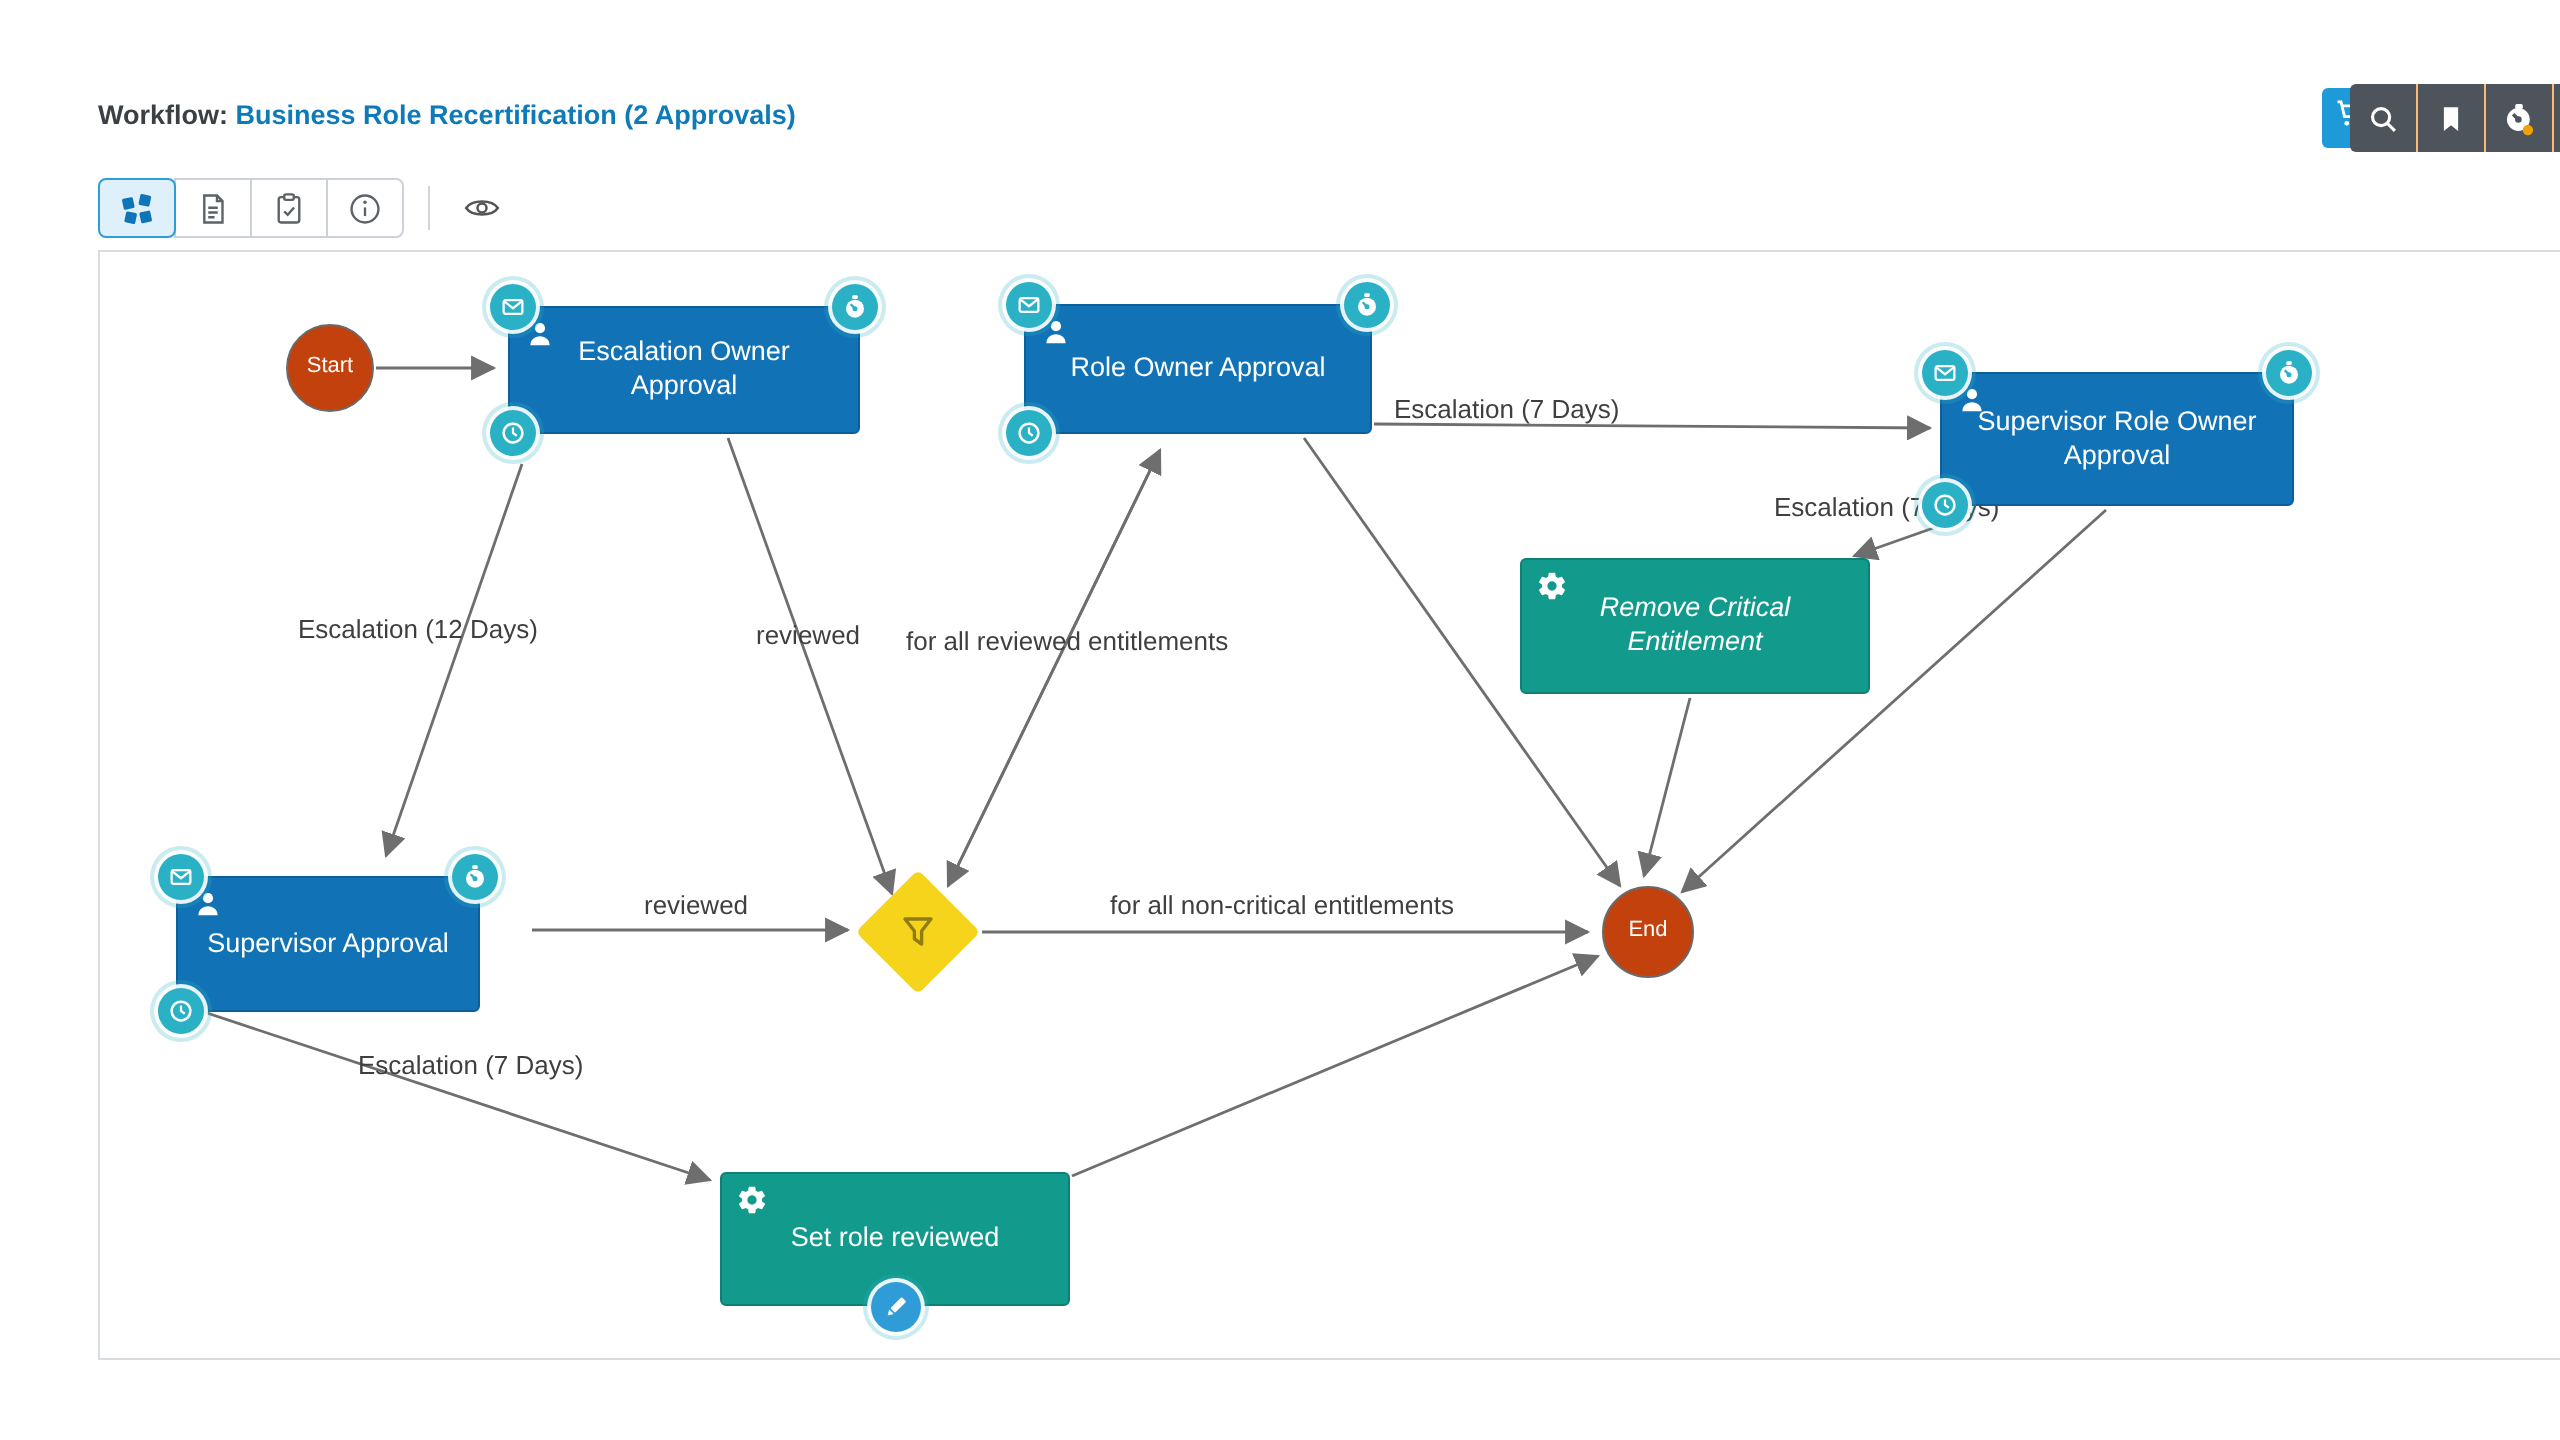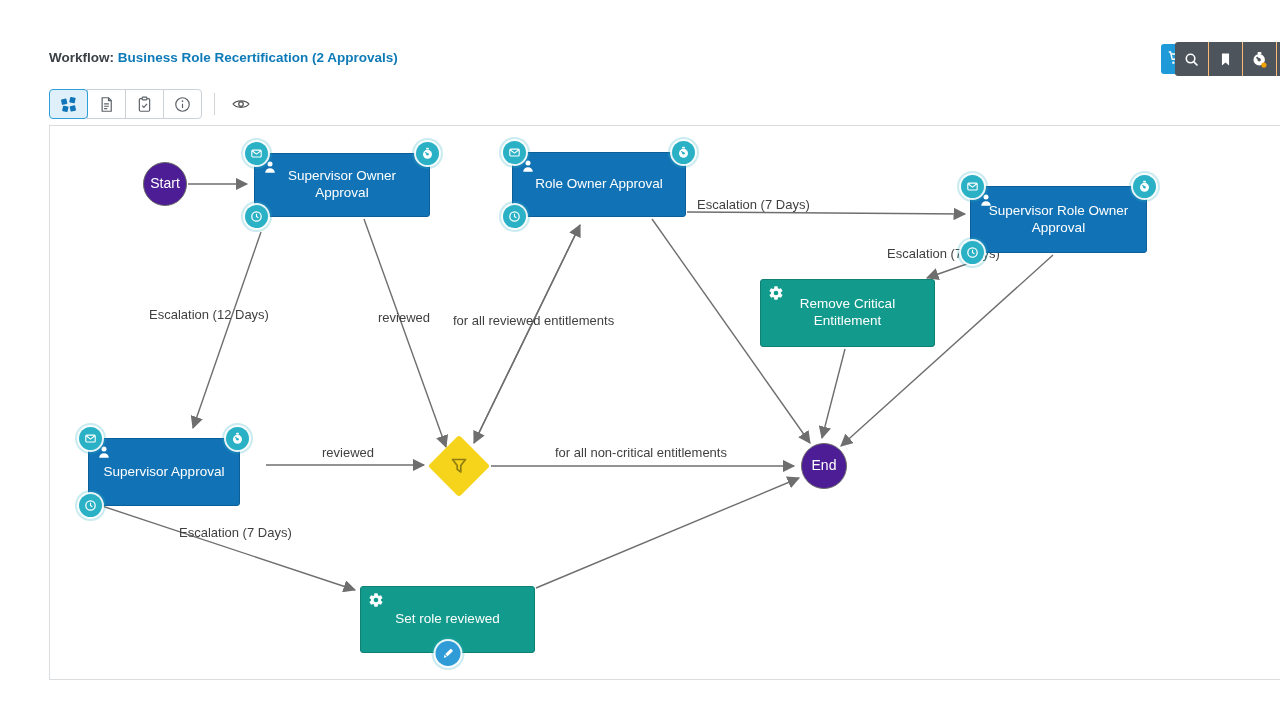--- a/index.html
+++ b/index.html
@@ -34,21 +34,21 @@
   
   .canvas{position:absolute;left:8px;top:125px;width:1262px;height:553px;border:1px solid #dadddf;
     background:#fff;overflow:hidden;}
   .edges{position:absolute;left:0;top:0;z-index:1;}
   .edge-label{position:absolute;z-index:2;font-size:13px;color:#3f3f3f;white-space:nowrap;}
   .node{position:absolute;z-index:3;box-sizing:border-box;display:flex;align-items:center;
     justify-content:center;text-align:center;color:#fff;font-size:13.5px;line-height:1.25;
     cursor:pointer;}
   .node.approval{background:#1173b5;border:1px solid #0d5f99;border-radius:3px;padding:4px 10px;}
   .node.action{background:#129a8c;border:1px solid #0e8174;border-radius:3px;padding:4px 10px;}
-  .node.terminal{background:#4c1d95;border:1px solid #6a6a6a;border-radius:50%;font-size:14px;}
+  .node.terminal{background:#c2410c;border:1px solid #6a6a6a;border-radius:50%;font-size:11px;}
   .node .inbox-icon{position:absolute;left:7px;top:5px;width:16px;height:16px;}
   .node .inbox-icon svg{width:16px;height:16px;display:block;}
   .badge{position:absolute;width:23px;height:23px;border-radius:50%;background:#2ab1c5;
     box-shadow:0 0 0 2px rgba(255,255,255,.9),0 0 0 4px rgba(42,177,197,.25);
     display:flex;align-items:center;justify-content:center;z-index:4;}
   .badge svg{width:15px;height:15px;display:block;}
   .badge.blue{background:#2f9cd8;width:25px;height:25px;}
   .badge.blue svg{width:17px;height:17px;}
   .diamond{position:absolute;z-index:3;cursor:pointer;}
   .diamond .shape{position:absolute;left:8px;top:8px;width:44px;height:44px;background:#f7d41c;
@@ -184,21 +184,21 @@
       <div class="edge-label" style="left: 403px; top: 187px;">for all reviewed entitlements</div>
       <div class="edge-label" style="left: 647px; top: 71px;">Escalation (7 Days)</div>
       <div class="edge-label" style="left: 837px; top: 120px;">Escalation (7 Days)</div>
       <div class="edge-label" style="left: 272px; top: 319px;">reviewed</div>
       <div class="edge-label" style="left: 129px; top: 399px;">Escalation (7 Days)</div>
       <div class="edge-label" style="left: 505px; top: 319px;">for all non-critical entitlements</div>
       <div class="node terminal" style="left: 93px; top: 36px; width: 44px; height: 44px;">
         <span>Start</span>
       </div>
       <div class="node approval" style="left: 204px; top: 27px; width: 176px; height: 64px;">
-        <span>Supervisor Owner Approval</span>
+        <span>Escalation Owner Approval</span>
         <span class="inbox-icon" style="display: flex;">
           <svg viewBox="0 0 24 24">
             <circle cx="12" cy="7.6" r="3.8" fill="#fff"></circle>
             <path d="M4.8 20.5c0-4.2 3.2-6.8 7.2-6.8s7.2 2.6 7.2 6.8z" fill="#fff"></path>
           </svg>
         </span>
         <div class="badge" style="left: -10px; top: -12px;">
           <span style="display: flex;">
             <svg viewBox="0 0 24 24">
               <rect x="4.5" y="6.5" width="15" height="11" rx="1.5" fill="none" stroke="#fff" stroke-width="1.8"></rect>
@@ -288,21 +288,21 @@
         </div>
         <div class="badge" style="left: -10px; bottom: -12px;">
           <span style="display: flex;">
             <svg viewBox="0 0 24 24">
               <circle cx="12" cy="12" r="7.5" fill="none" stroke="#fff" stroke-width="2"></circle>
               <path d="M12 7.5V12l3 2.2" fill="none" stroke="#fff" stroke-width="1.8"></path>
             </svg>
           </span>
         </div>
       </div>
-      <div class="node action" style="left: 710px; top: 153px; width: 175px; height: 68px;">
+      <div class="node action" style="left: 710px; top: 153px; width: 175px; height: 68px; font-style: italic;">
         <span>Remove Critical Entitlement</span>
         <span class="inbox-icon" style="display: flex;">
           <svg viewBox="0 0 24 24" fill="#fff">
             <path d="M19.4 13c.05-.33.07-.66.07-1s-.02-.67-.07-1l2.1-1.65a.5.5 0 0 0 .12-.64l-2-3.46a.5.5 0 0 0-.61-.22l-2.49 1a7.3 7.3 0 0 0-1.69-.98l-.38-2.65A.5.5 0 0 0 14 2h-4a.5.5 0 0 0-.49.42l-.38 2.65c-.61.25-1.17.59-1.69.98l-2.49-1a.5.5 0 0 0-.61.22l-2 3.46a.5.5 0 0 0 .12.64L4.56 11c-.05.33-.07.66-.07 1s.02.67.07 1l-2.1 1.65a.5.5 0 0 0-.12.64l2 3.46c.12.22.39.3.61.22l2.49-1c.52.4 1.08.73 1.69.98l.38 2.65c.03.24.24.42.49.42h4c.25 0 .46-.18.49-.42l.38-2.65c.61-.25 1.17-.58 1.69-.98l2.49 1c.22.08.49 0 .61-.22l2-3.46a.5.5 0 0 0-.12-.64L19.4 13zM12 15.5a3.5 3.5 0 1 1 0-7 3.5 3.5 0 0 1 0 7z"></path>
           </svg>
         </span>
       </div>
       <div class="node approval" style="left: 38px; top: 312px; width: 152px; height: 68px;">
         <span>Supervisor Approval</span>
         <span class="inbox-icon" style="display: flex;">

